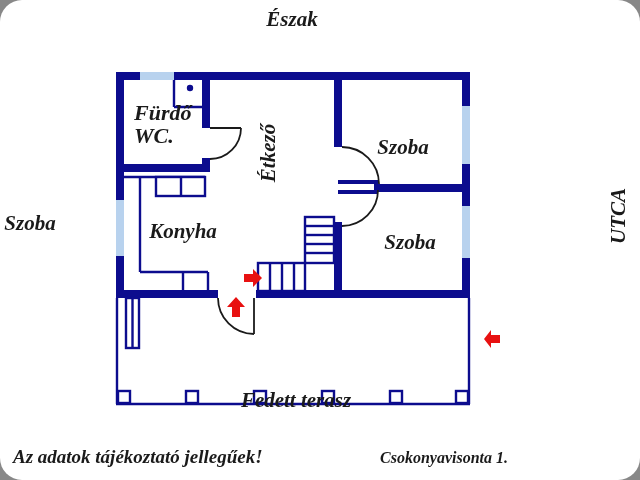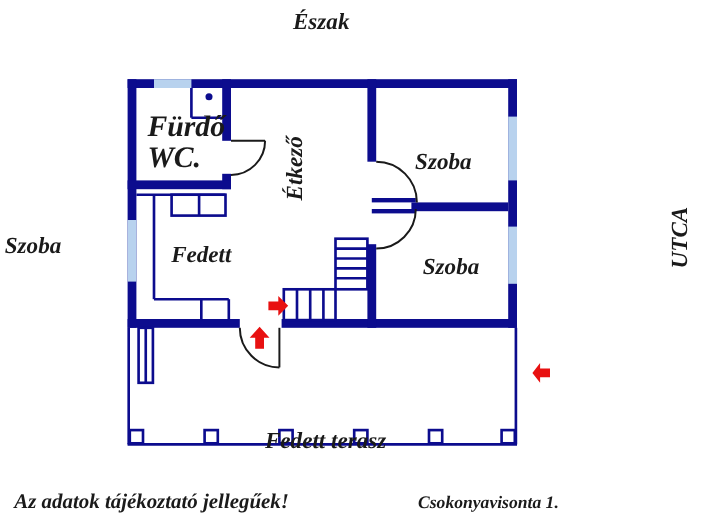--- a/index.html
+++ b/index.html
@@ -5,21 +5,21 @@
   :root{
     --wall:#0c0c8e;
     --window:#b8d2ee;
     --arrow:#e81111;
     --text:#1a1a1a;
     --bg:#ffffff;
   }
   html,body{margin:0;padding:0;background:#888;}
   .stage{
     position:relative;width:640px;height:480px;background:var(--bg);
-    overflow:hidden;font-family:"Liberation Serif", serif;
+    overflow:hidden;font-family:"Liberation Serif", serif;border-radius:22px;
   }
   .stage svg{position:absolute;left:0;top:0;}
   .lbl{
     position:absolute;color:var(--text);
     font-style:italic;font-weight:bold;font-size:21px;
     white-space:nowrap;line-height:1.05;
   }
   .lbl.center{transform:translate(-50%,-50%);}
   .lbl.rot{transform:translate(-50%,-50%) rotate(-90deg);}
   .lbl.small{font-size:19px;}
@@ -130,28 +130,28 @@
       <polygon class="red" points="500,335 491,335 491,330 484,339 491,348 491,343 500,343"></polygon>
     </g>
   </svg>
 
   <div class="lbl center" style="left:292px;top:19px;">Észak</div>
 
   <div class="lbl center" style="left:30px;top:223px;">Szoba</div>
 
   <div class="lbl rot" style="left:618px;top:216px;">UTCA</div>
 
-  <div class="lbl" style="left:134px;top:101px;font-size:27px;font-family:Liberation Serif, serif;">
+  <div class="lbl" style="left:134px;top:101px;font-size:22px;font-family:Liberation Serif, serif;">
     <div>Fürdő</div>
     <div>WC.</div>
   </div>
 
   <div class="lbl rot" style="left:268px;top:153px;">Étkező</div>
 
-  <div class="lbl center" style="left:183px;top:231px;">Fedett</div>
+  <div class="lbl center" style="left:183px;top:231px;">Konyha</div>
 
   <div class="lbl center" style="left:403px;top:147px;">Szoba</div>
 
   <div class="lbl center" style="left:410px;top:242px;">Szoba</div>
 
   <div class="lbl center" style="left:296px;top:352px;margin-top:48px;">Fedett terasz</div>
 
   <div class="lbl small" style="left:13px;top:447px;">Az adatok tájékoztató jellegűek!</div>
 
   <div class="lbl small" style="left:380px;top:450px;font-size:16px;">Csokonyavisonta 1.</div>

